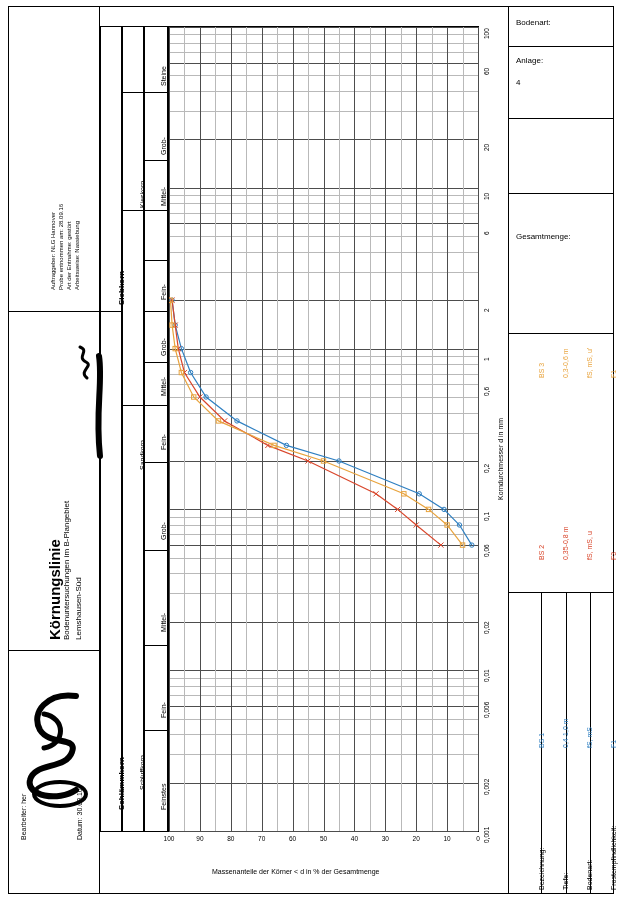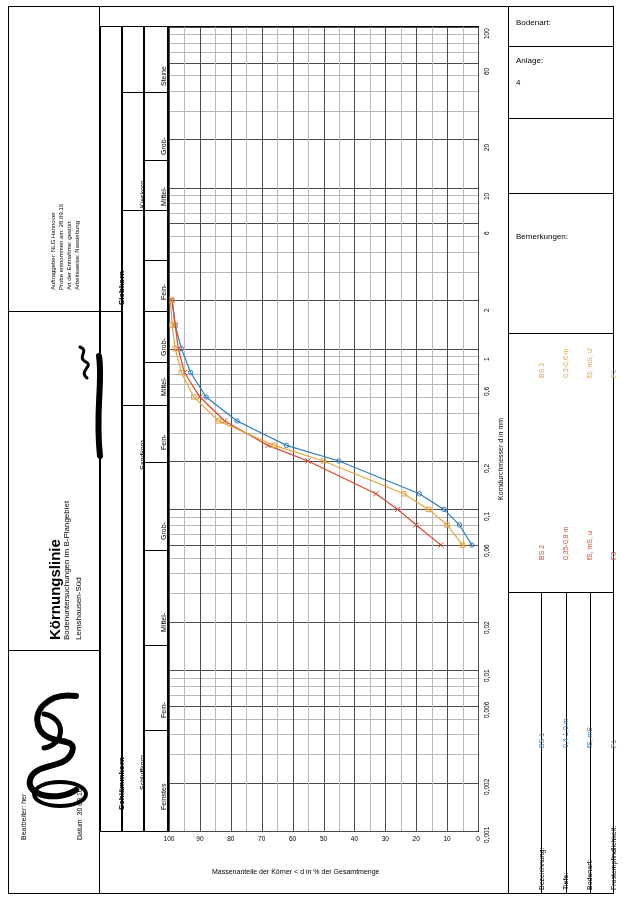--- a/index.html
+++ b/index.html
@@ -270,21 +270,21 @@
   <div class="bx" id="rightcol"></div>
   <div class="ln" style="left:508px;top:46px;width:106px;height:1px;"></div>
   <div class="ln" style="left:508px;top:118px;width:106px;height:1px;"></div>
   <div class="ln" style="left:508px;top:193px;width:106px;height:1px;"></div>
   <div class="ln" style="left:508px;top:333px;width:106px;height:1px;"></div>
   <div class="ln" style="left:508px;top:592px;width:106px;height:1px;"></div>
 
   <div class="txt s" style="left:516px;top:18px;">Bodenart:</div>
   <div class="txt s" style="left:516px;top:56px;">Anlage:</div>
   <div class="txt s" style="left:516px;top:78px;">4</div>
-  <div class="txt s" style="left:516px;top:232px;">Bemerkungen:</div>
+  <div class="txt s" style="left:516px;top:232px;">Gesamtmenge:</div>
 
   <div class="ln" style="left:508px;top:592px;width:106px;height:1px;"></div>
   <div class="ln" style="left:541px;top:592px;width:1px;height:302px;"></div>
   <div class="ln" style="left:566px;top:592px;width:1px;height:302px;"></div>
   <div class="ln" style="left:590px;top:592px;width:1px;height:302px;"></div>
 
   <div class="rot xs" style="left:538px;top:890px;">Bezeichnung:</div>
   <div class="rot xs" style="left:562px;top:890px;">Tiefe:</div>
   <div class="rot xs" style="left:586px;top:890px;">Bodenart:</div>
   <div class="rot xs" style="left:610px;top:890px;">Frostempfindlichkeit:</div>

